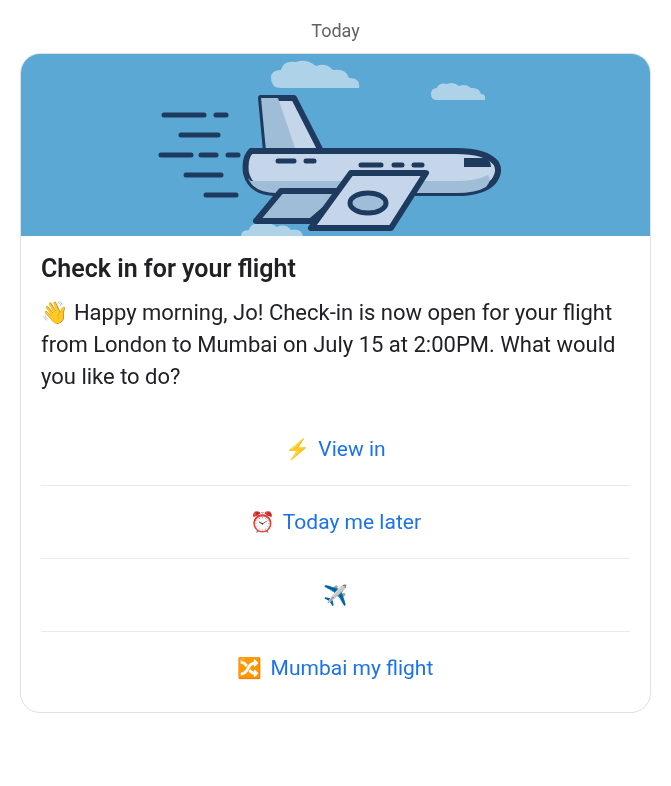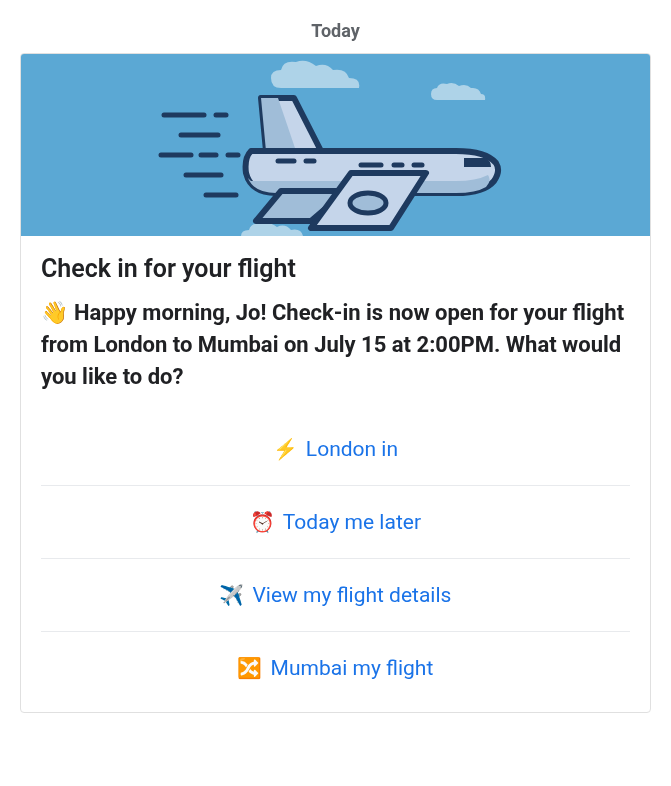--- a/index.html
+++ b/index.html
@@ -12,26 +12,26 @@
       background: #ffffff;
       display: flex;
       flex-direction: column;
       align-items: center;
       padding: 20px;
     }
     .date-header {
       color: #5f6368;
       font-size: 18px;
       margin-bottom: 12px;
-      font-weight: 700;
+      font-weight: 400;
     }
     .card {
       width: 631px;
       border: 1px solid #e0e0e0;
-      border-radius: 4px;
+      border-radius: 20px;
       overflow: hidden;
       background: #ffffff;
     }
     .hero {
       height: 182px;
       background: #5ba8d4;
       position: relative;
       overflow: hidden;
     }
     .cloud {
@@ -51,21 +51,20 @@
       font-size: 25px;
       font-weight: 600;
       color: #202124;
       margin-bottom: 14px;
     }
     .card-message {
       font-size: 22px;
       color: #202124;
       line-height: 1.45;
       margin-bottom: 20px;
-      font-weight: bold;
     }
     .emoji {
       font-size: 22px;
       vertical-align: baseline;
     }
     .actions {
       display: flex;
       flex-direction: column;
     }
     .action-item {
@@ -144,29 +143,28 @@
   <div class="card-body">
     <div class="card-title">Check in for your flight</div>
     <div class="card-message">
       <span class="emoji">👋</span>
       <span>Happy morning, Jo! Check-in is now open for your flight from London to Mumbai on July 15 at 2:00PM. What would you like to do?</span>
     </div>
 
     <div class="actions">
       <div class="action-item">
         <span class="action-icon">⚡</span>
-        <span>London in</span>
+        <span>View in</span>
       </div>
       <div class="action-item">
         <span class="action-icon">⏰</span>
         <span>Today me later</span>
       </div>
       <div class="action-item">
         <span class="action-icon">✈️</span>
-        <span>View my flight details</span>
       </div>
       <div class="action-item">
         <span class="action-icon">🔀</span>
         <span>Mumbai my flight</span>
       </div>
     </div>
   </div>
 </div>
 
 </body></html>

